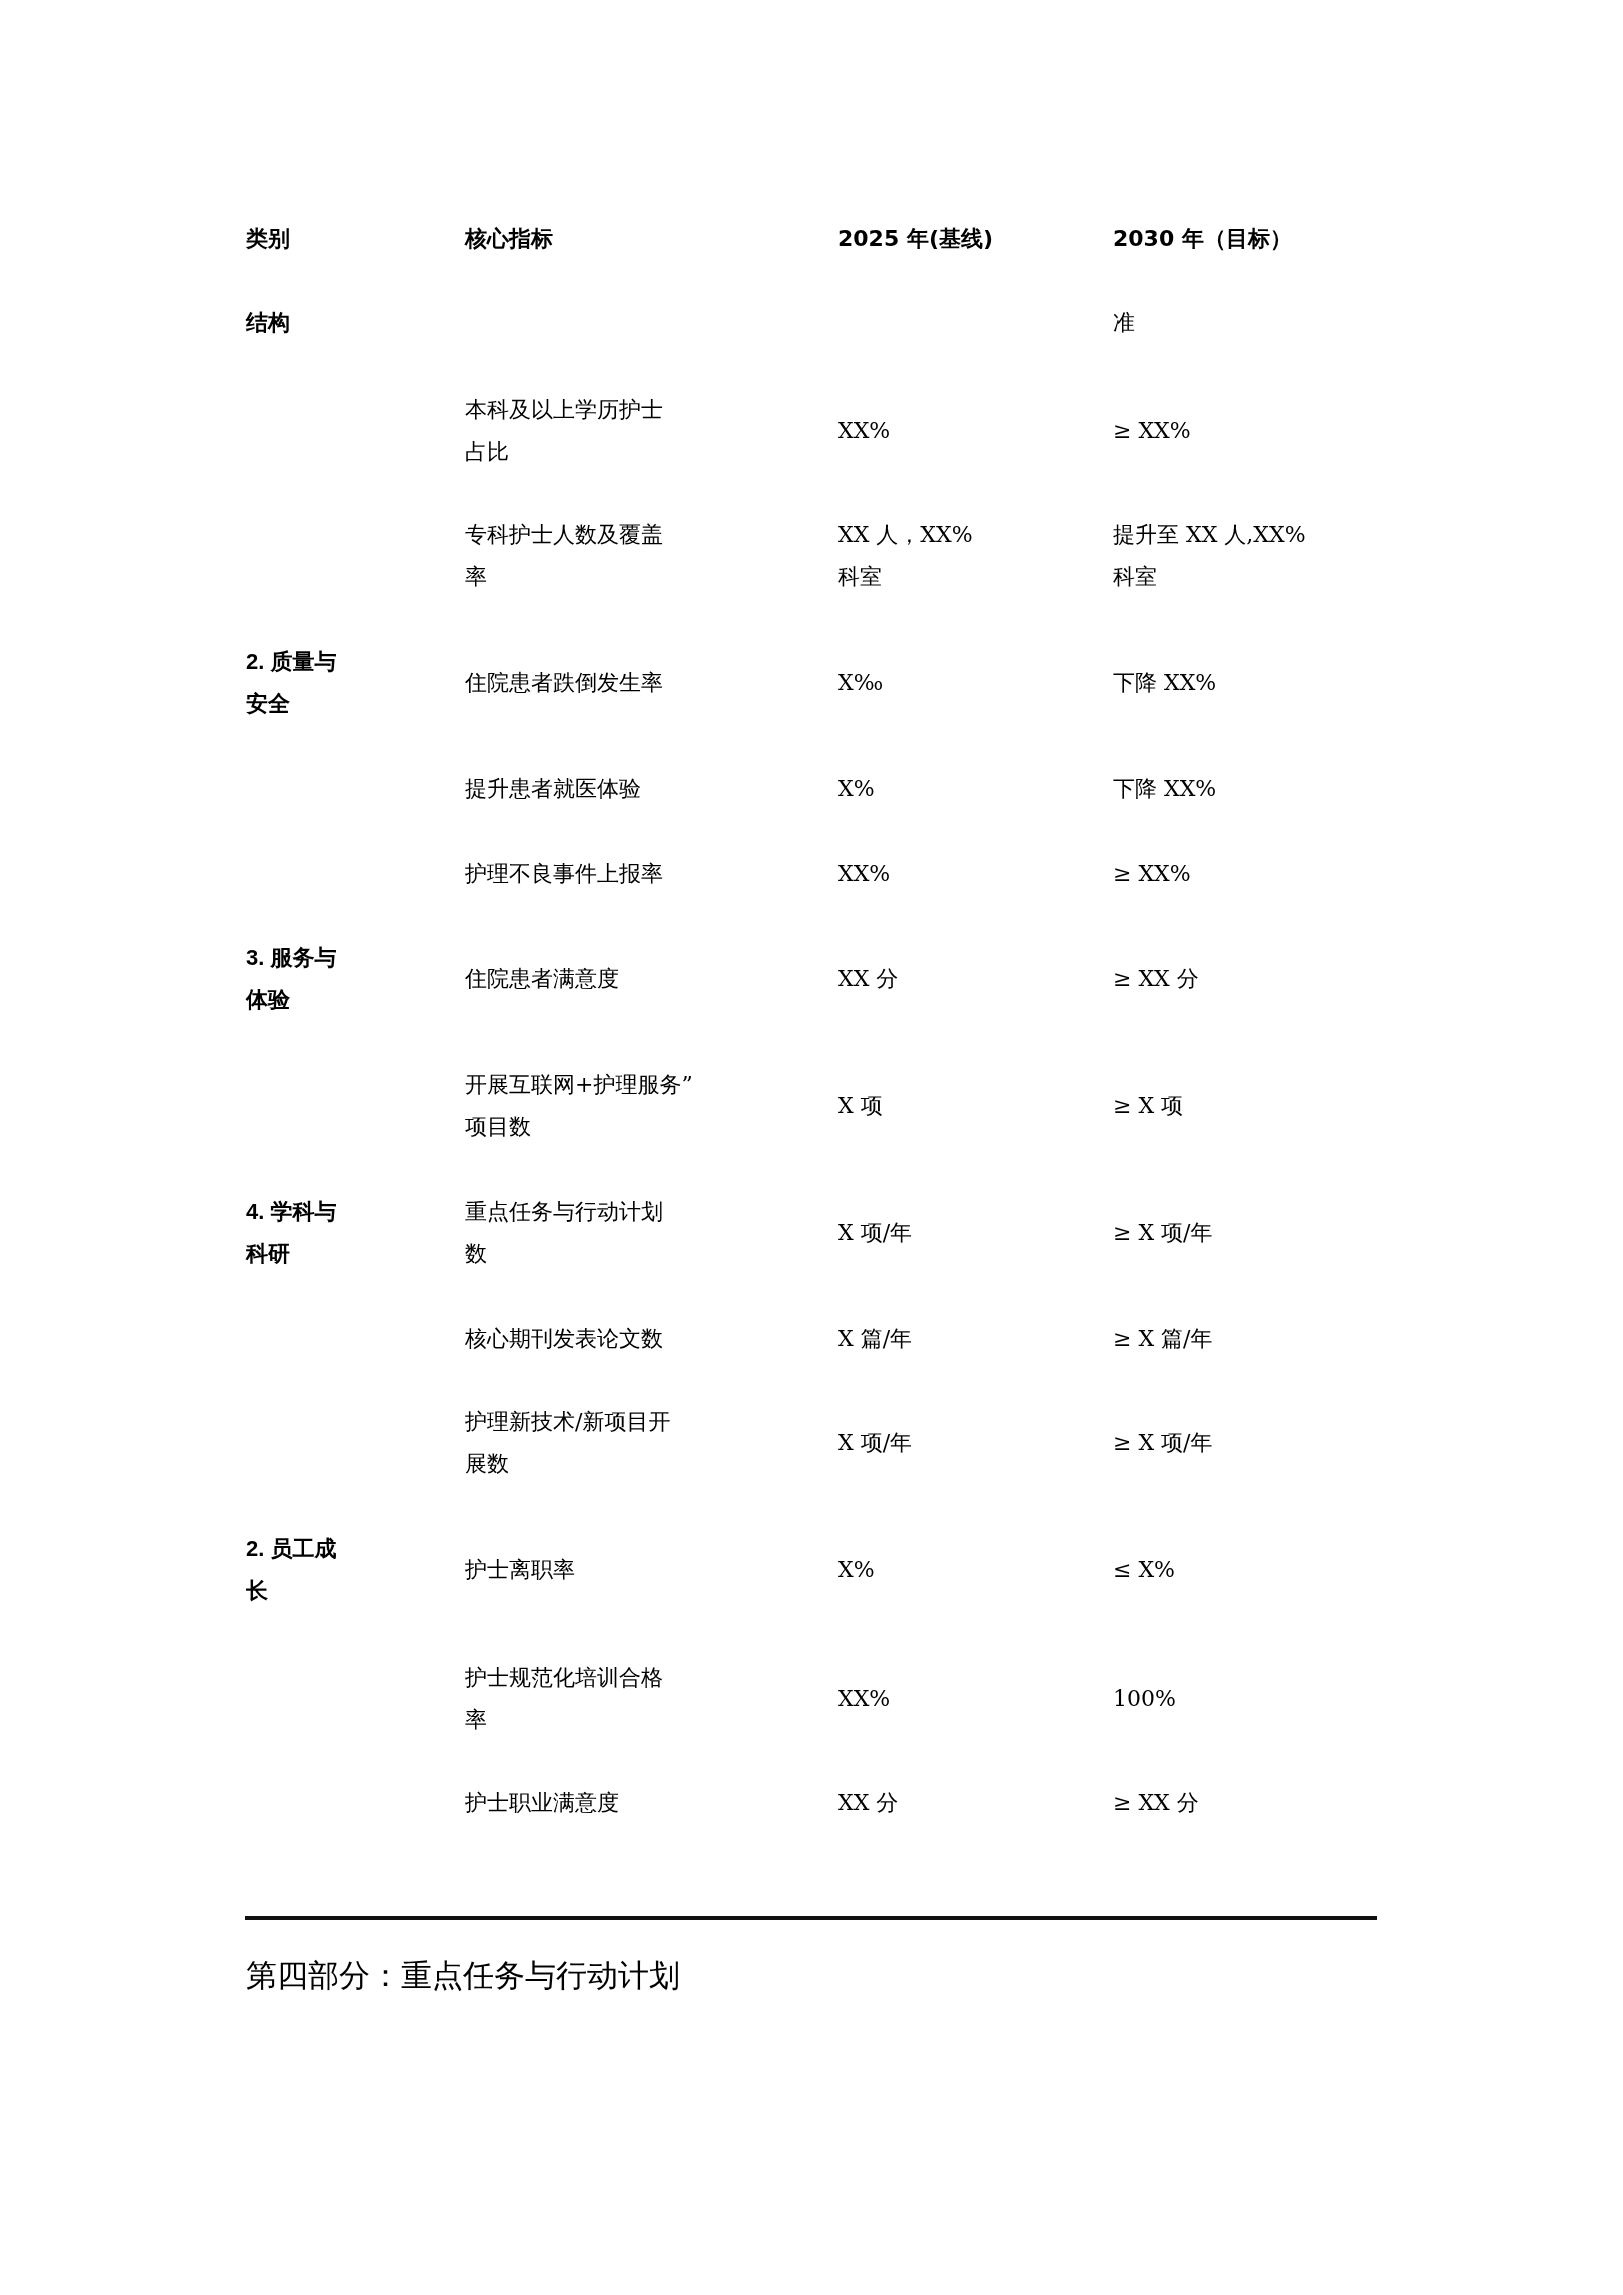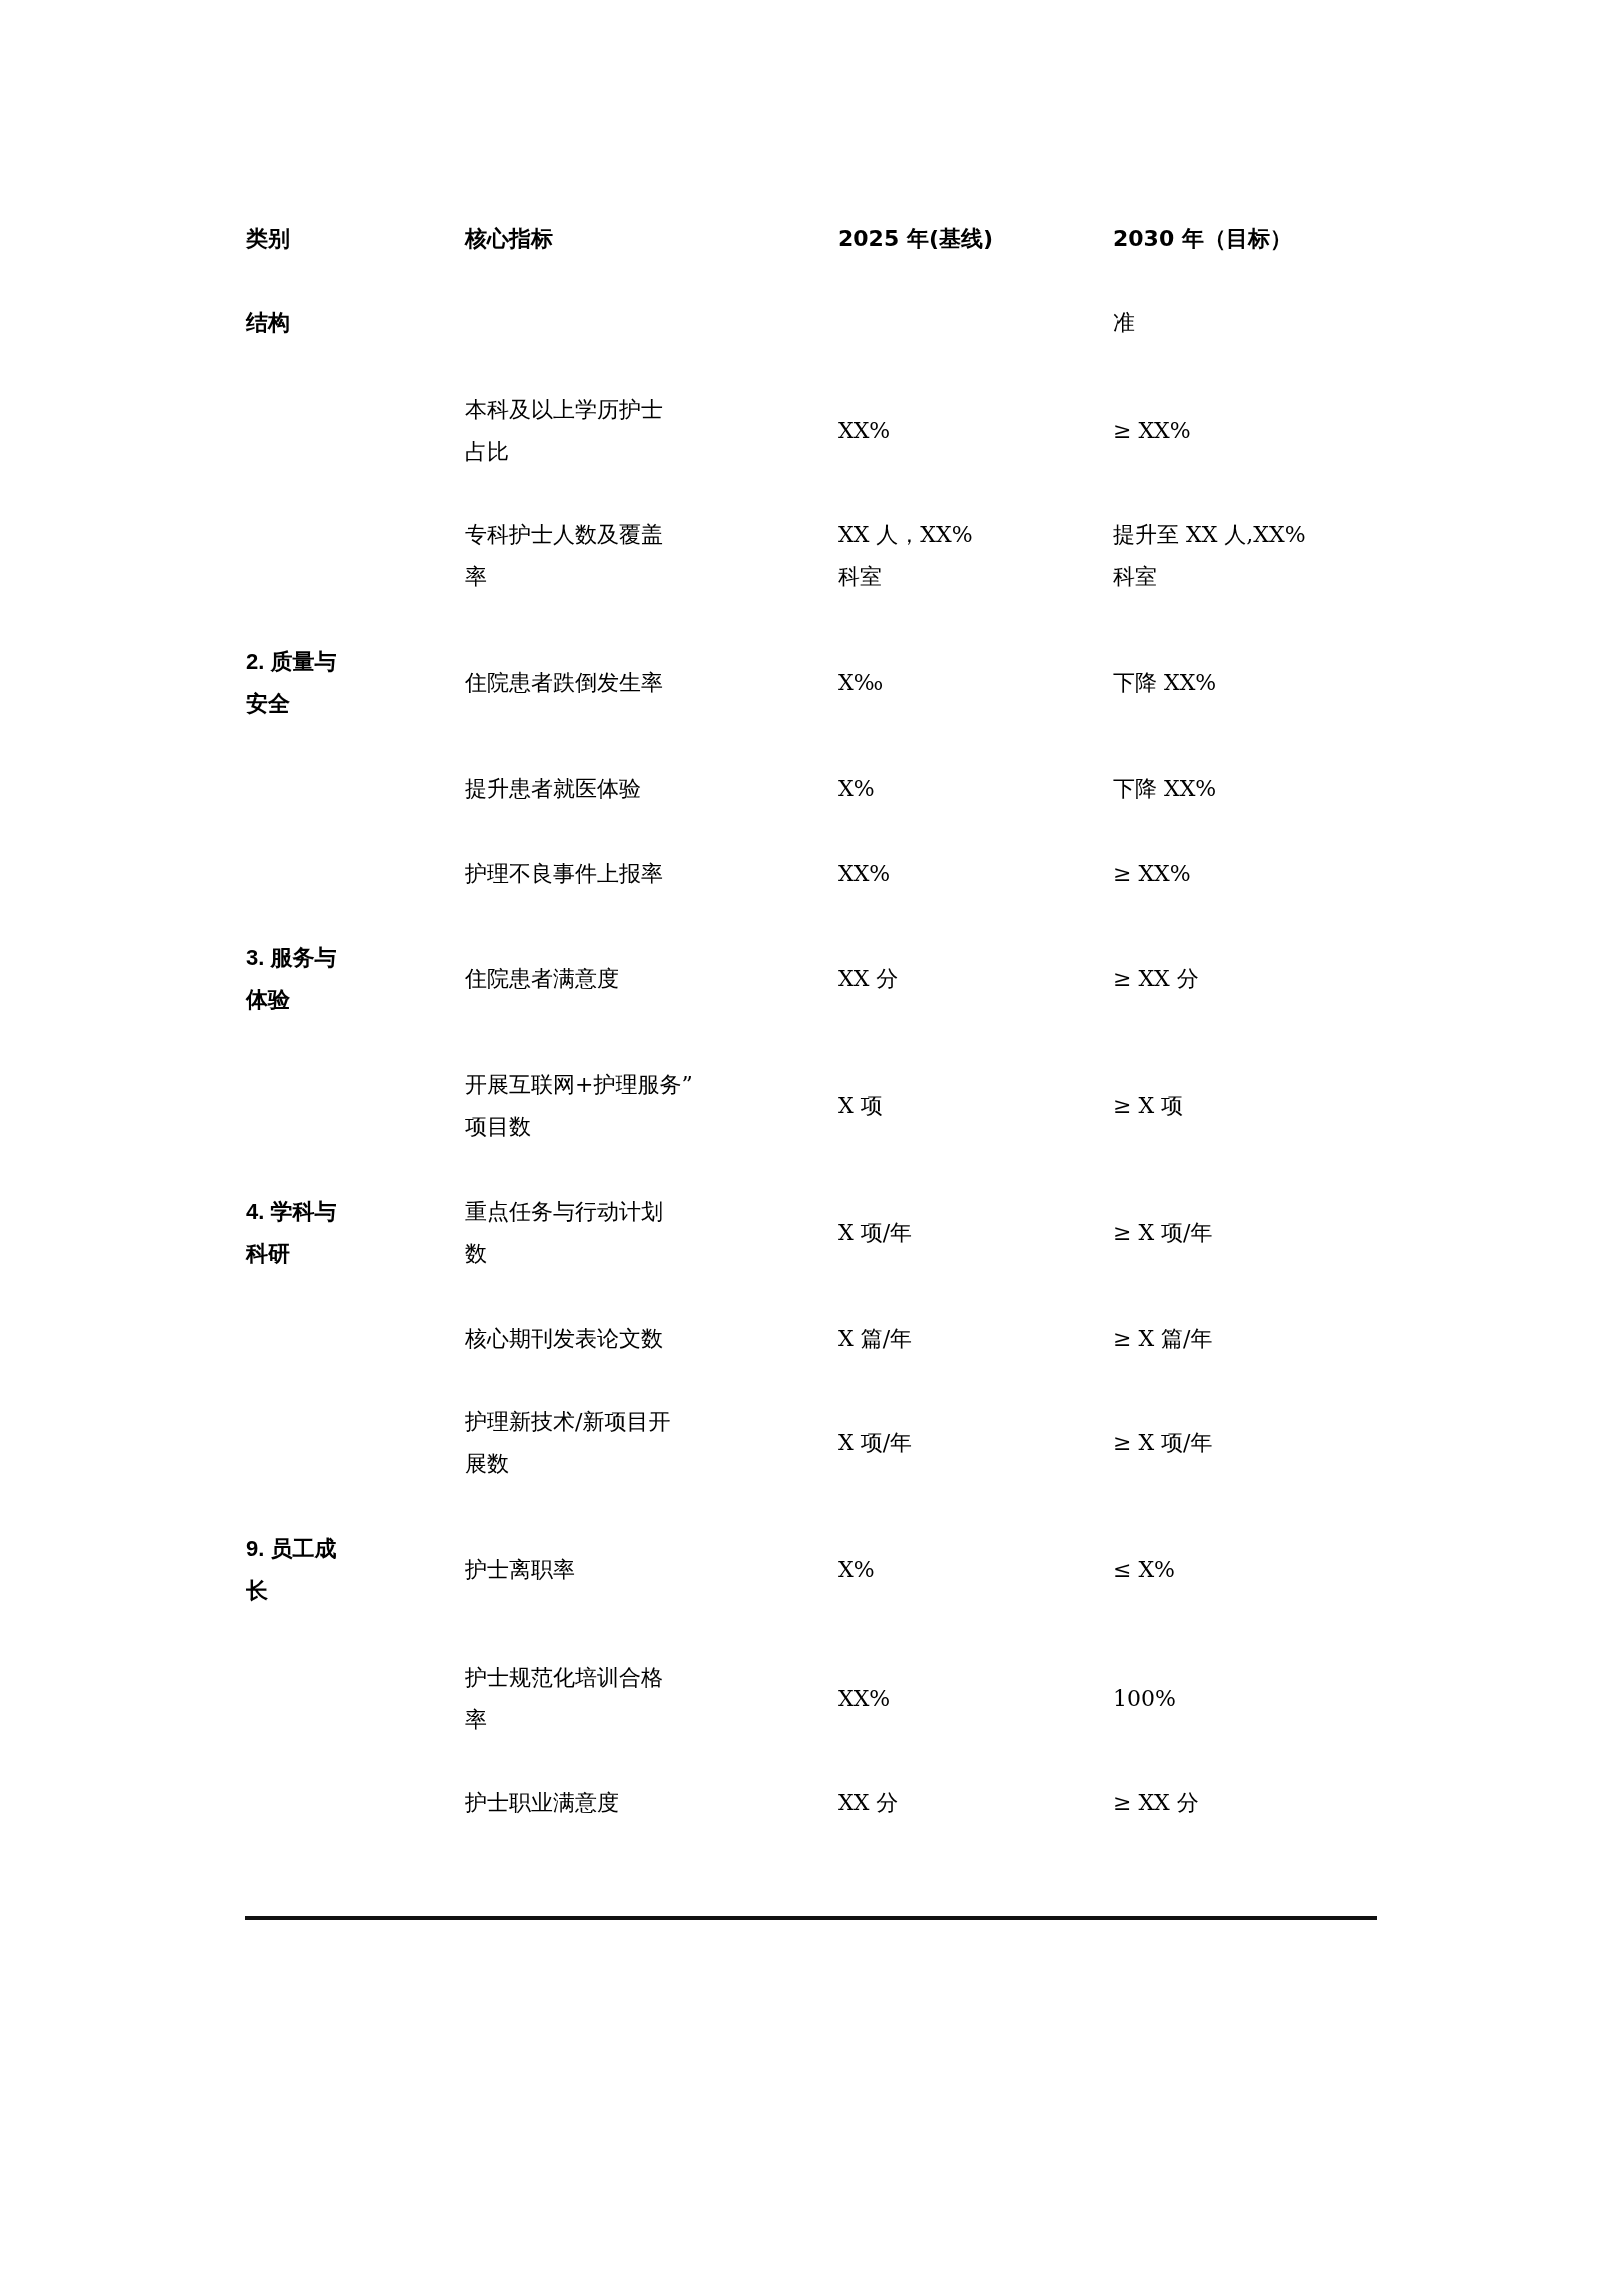--- a/index.html
+++ b/index.html
@@ -112,21 +112,21 @@
 
   <div>
     <div class="cell c1 bold" style="top:1401px"></div>
     <div class="cell c2" style="top:1401px">护理新技术/新项目开
 展数</div>
     <div class="cell c3" style="top:1422px">X 项/年</div>
     <div class="cell c4" style="top:1422px">≥ X 项/年</div>
   </div>
 
   <div>
-    <div class="cell c1 bold" style="top:1528px">9. 员工成
+    <div class="cell c1 bold" style="top:1528px">2. 员工成
 长</div>
     <div class="cell c2" style="top:1549px">护士离职率</div>
     <div class="cell c3" style="top:1549px">X%</div>
     <div class="cell c4" style="top:1549px">≤ X%</div>
   </div>
 
   <div>
     <div class="cell c1 bold" style="top:1657px"></div>
     <div class="cell c2" style="top:1657px">护士规范化培训合格
 率</div>
@@ -136,16 +136,17 @@
 
   <div>
     <div class="cell c1 bold" style="top:1782px"></div>
     <div class="cell c2" style="top:1782px">护士职业满意度</div>
     <div class="cell c3" style="top:1782px">XX 分</div>
     <div class="cell c4" style="top:1782px">≥ XX 分</div>
   </div>
 
   <div class="rule"></div>
 
+  <div class="section-title" style="top:1954px">第四部分：重点任务与行动计划</div>
 
 
 </div>
 
 
 </body></html>

